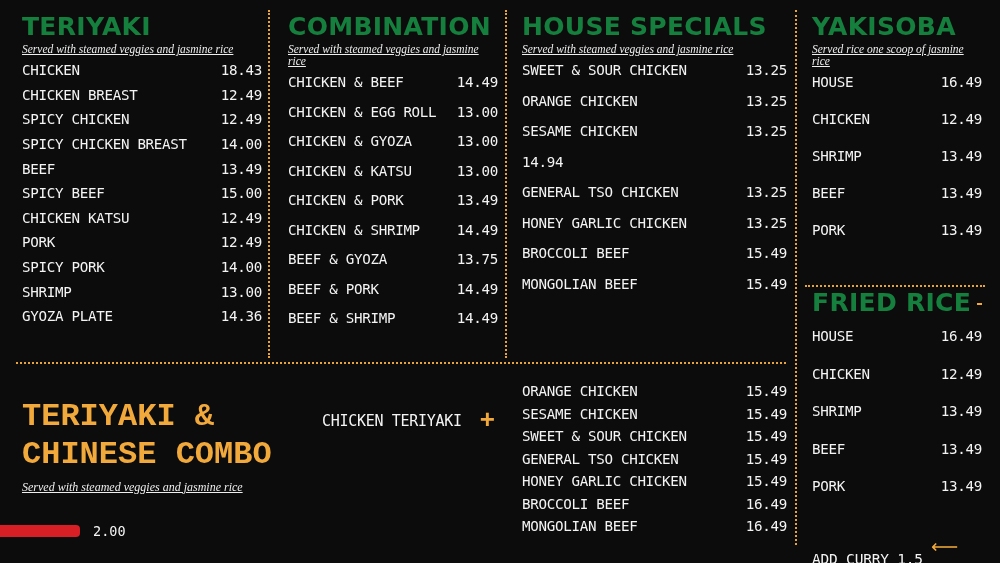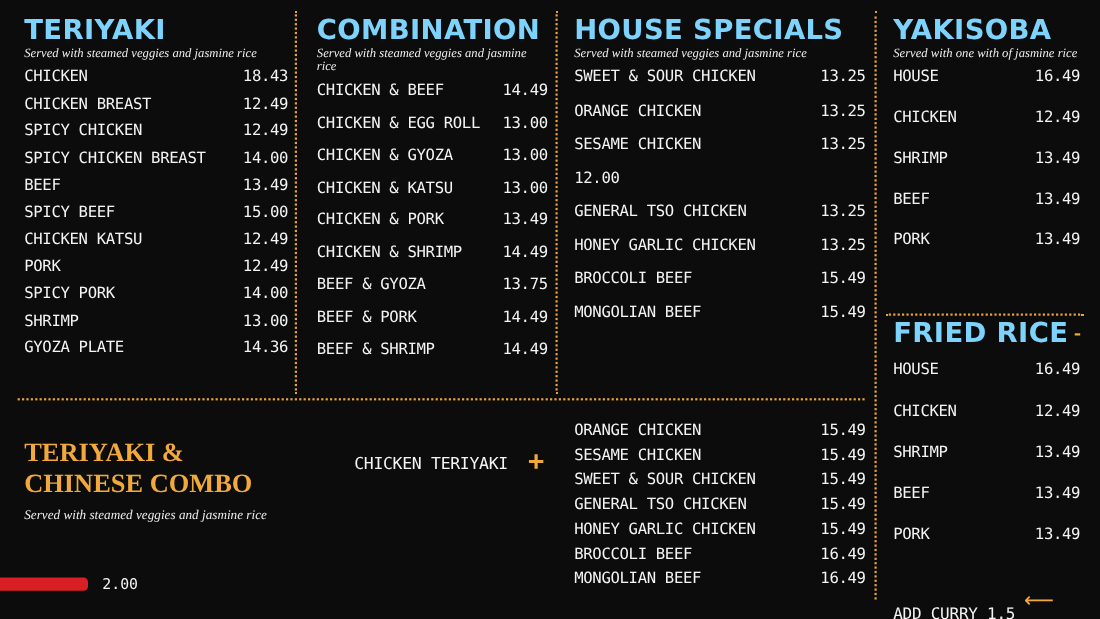--- a/index.html
+++ b/index.html
@@ -39,33 +39,34 @@
     position: absolute;
     border-top: 2px dotted #e8a33d;
     height: 0;
   }
   #divh1 { left: 16px; top: 362px; width: 770px; }
   #divh2 { left: 805px; top: 285px; width: 180px; }
 
   .section-title {
     font-family: "DejaVu Sans", sans-serif;
     font-weight: bold;
-    color: #7dd3fc;
+    color: #15803d;
     font-size: 25px;
     letter-spacing: 0.3px;
     line-height: 1.05;
     text-transform: uppercase;
   }
   .section-sub {
     font-family: "Liberation Serif", serif;
     font-style: italic;
     font-size: 11.5px;
     color: #efefef;
     margin-top: 3px;
     margin-bottom: 7px;
+    text-decoration: underline;
   }
 
   .item {
     display: flex;
     justify-content: space-between;
     align-items: baseline;
     font-family: "DejaVu Sans Mono", monospace;
     font-size: 14.2px;
     letter-spacing: -0.3px;
     color: #f4f4f4;
@@ -81,24 +82,24 @@
   #col-yakisoba .item { margin-bottom: 21px; }
   #col-friedrice .item{ margin-bottom: 21.5px; }
 
   
   #combo-block {
     position: absolute;
     left: 22px; top: 398px;
     width: 300px;
   }
   #combo-block .big {
-    font-family: Liberation Serif, serif;
+    font-family: Liberation Mono, monospace;
     font-weight: bold;
     color: #f2a93b;
-    font-size: 24px;
+    font-size: 32px;
     line-height: 1.18;
     text-transform: uppercase;
   }
   #combo-block .section-sub { margin-top: 6px; font-size: 12px; }
 
   #sub-row {
     position: absolute;
     left: 0px; top: 523px;
     display: flex;
     align-items: center;
@@ -306,21 +307,21 @@
       </div>
     <div class="item">
         <span class="nm">ORANGE CHICKEN</span>
         <span class="pr">13.25</span>
       </div>
     <div class="item">
         <span class="nm">SESAME CHICKEN</span>
         <span class="pr">13.25</span>
       </div>
     <div class="item">
-        <span class="pr">12.00</span>
+        <span class="pr">14.94</span>
       </div>
     <div class="item">
         <span class="nm">GENERAL TSO CHICKEN</span>
         <span class="pr">13.25</span>
       </div>
     <div class="item">
         <span class="nm">HONEY GARLIC CHICKEN</span>
         <span class="pr">13.25</span>
       </div>
     <div class="item">
@@ -328,21 +329,21 @@
         <span class="pr">15.49</span>
       </div>
     <div class="item">
         <span class="nm">MONGOLIAN BEEF</span>
         <span class="pr">15.49</span>
       </div>
   </div>
 
   <div class="col" id="col-yakisoba">
     <div class="section-title">YAKISOBA</div>
-    <div class="section-sub">Served with one with of jasmine rice</div>
+    <div class="section-sub">Served rice one scoop of jasmine rice</div>
     <div class="item">
         <span class="nm">HOUSE</span>
         <span class="pr">16.49</span>
       </div>
     <div class="item">
         <span class="nm">CHICKEN</span>
         <span class="pr">12.49</span>
       </div>
     <div class="item">
         <span class="nm">SHRIMP</span>

